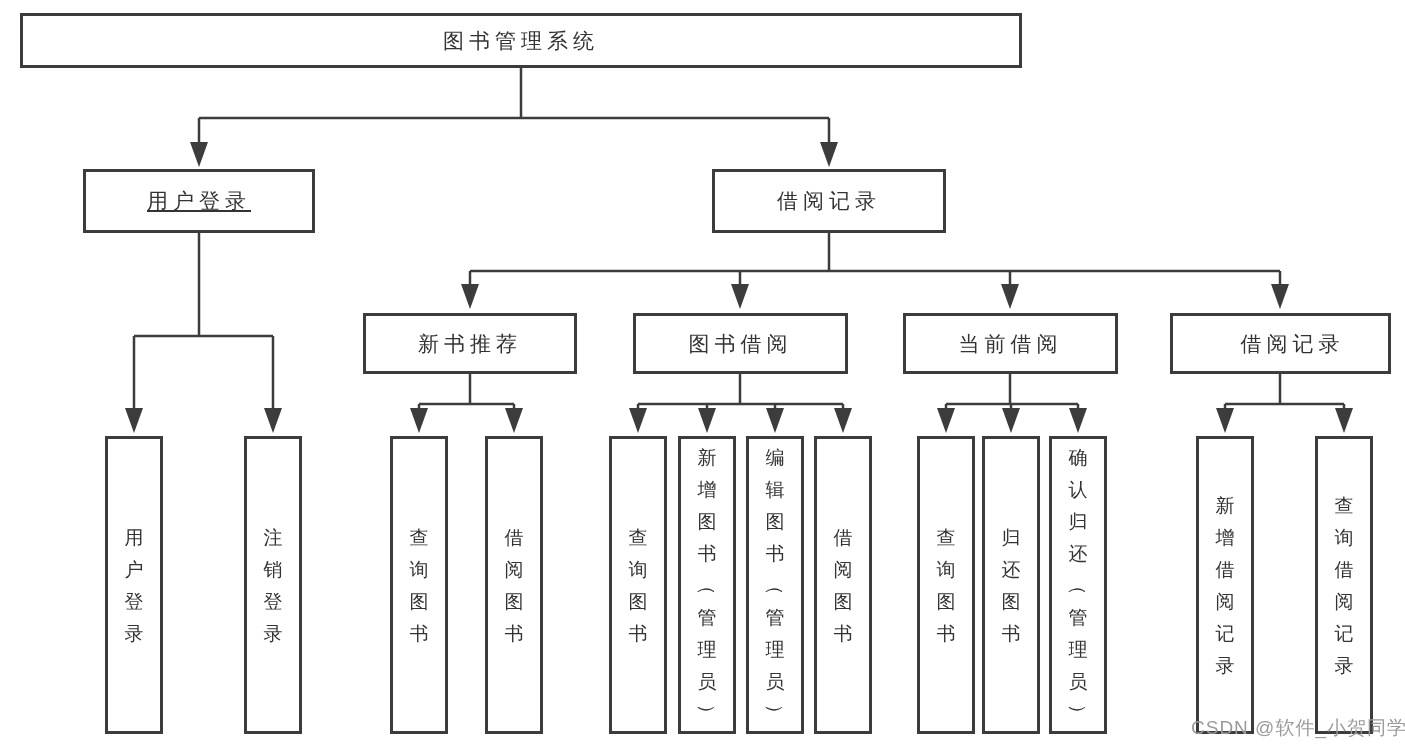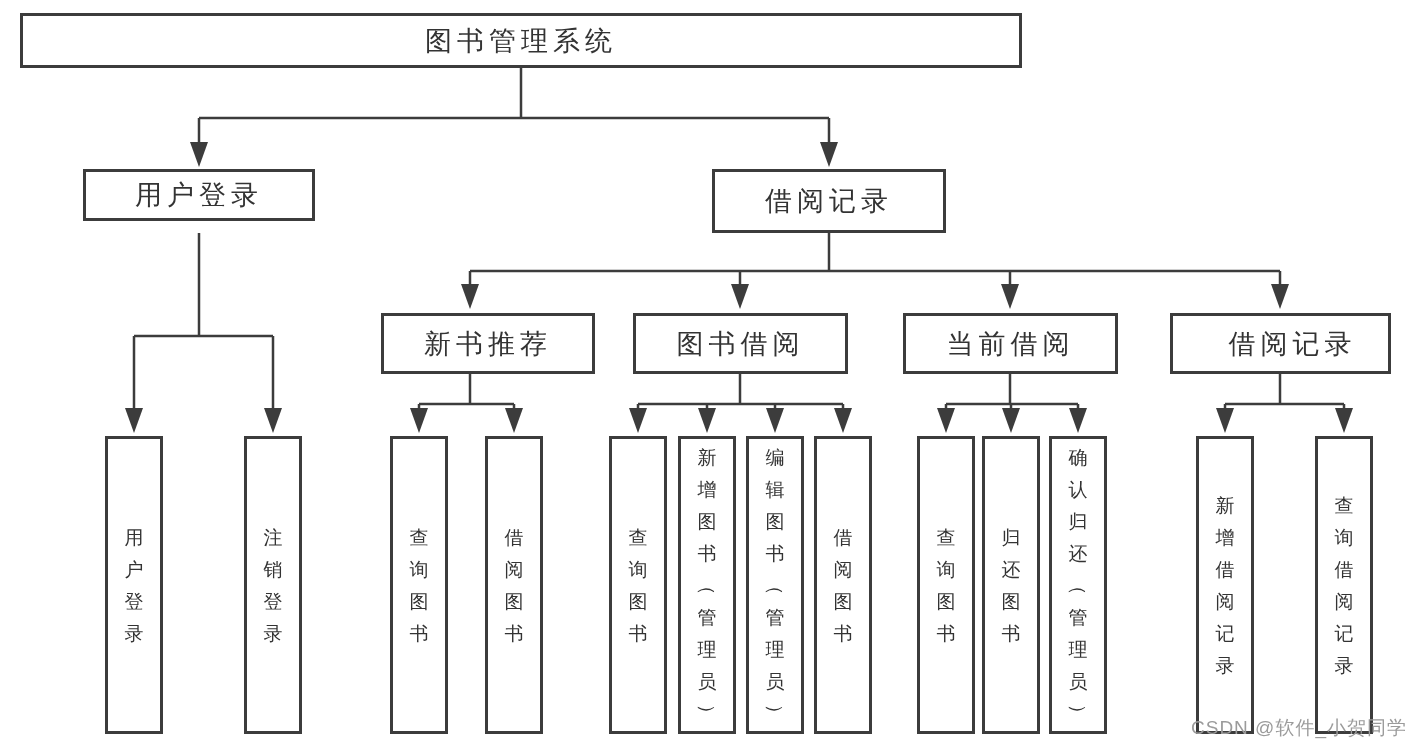--- a/index.html
+++ b/index.html
@@ -9,21 +9,21 @@
   .canvas{
     position:relative;width:1405px;height:747px;background:var(--background);
     font-family:"Liberation Sans",sans-serif;overflow:hidden;
   }
   .connectors{position:absolute;left:0;top:0;width:1405px;height:747px;color:var(--line);}
   .box{
     position:absolute;box-sizing:border-box;border:3px solid var(--line);
     background:var(--background);display:flex;align-items:center;justify-content:center;
     color:var(--text);z-index:1;
   }
-  .hlabel{font-size:27px;letter-spacing:5px;white-space:nowrap;}
+  .hlabel{font-size:21px;letter-spacing:5px;white-space:nowrap;}
   .leaf{top:436px;width:58px;height:298px;}
   .vtext{display:flex;flex-direction:column;align-items:center;row-gap:13px;font-size:19px;}
   .vtext span{display:block;line-height:1;height:19px;}
   .vtext span.rot{transform:rotate(90deg);}
   .watermark{
     position:absolute;left:1191px;top:715px;z-index:2;
     font-size:19px;letter-spacing:1px;color:var(--watermark);white-space:nowrap;
   }
 </style>
 </head>
@@ -60,28 +60,28 @@
       <polygon points="1069,408 1087,408 1078,433"></polygon>
       <polygon points="1216,408 1234,408 1225,433"></polygon>
       <polygon points="1335,408 1353,408 1344,433"></polygon>
     </g>
   </svg>
 
   <div class="box" style="left:20px;top:13px;width:1002px;height:55px;">
     <span class="hlabel">图书管理系统</span>
   </div>
 
-  <div class="box" style="left:83px;top:169px;width:232px;height:52px;">
+  <div class="box" style="left:83px;top:169px;width:232px;height:64px;text-decoration:underline;">
     <span class="hlabel">用户登录</span>
   </div>
   <div class="box" style="left:712px;top:169px;width:234px;height:64px;">
     <span class="hlabel">借阅记录</span>
   </div>
 
-  <div class="box" style="left:363px;top:313px;width:214px;height:61px;margin-left:18px;">
+  <div class="box" style="left:363px;top:313px;width:214px;height:61px;">
     <span class="hlabel">新书推荐</span>
   </div>
   <div class="box" style="left:903px;top:313px;width:215px;height:61px;">
     <span class="hlabel">当前借阅</span>
   </div>
   <div class="box" style="left:633px;top:313px;width:215px;height:61px;">
     <span class="hlabel">图书借阅</span>
   </div>
   <div class="box" style="left:1170px;top:313px;width:221px;height:61px;padding-left:24px;">
     <span class="hlabel">借阅记录</span>

